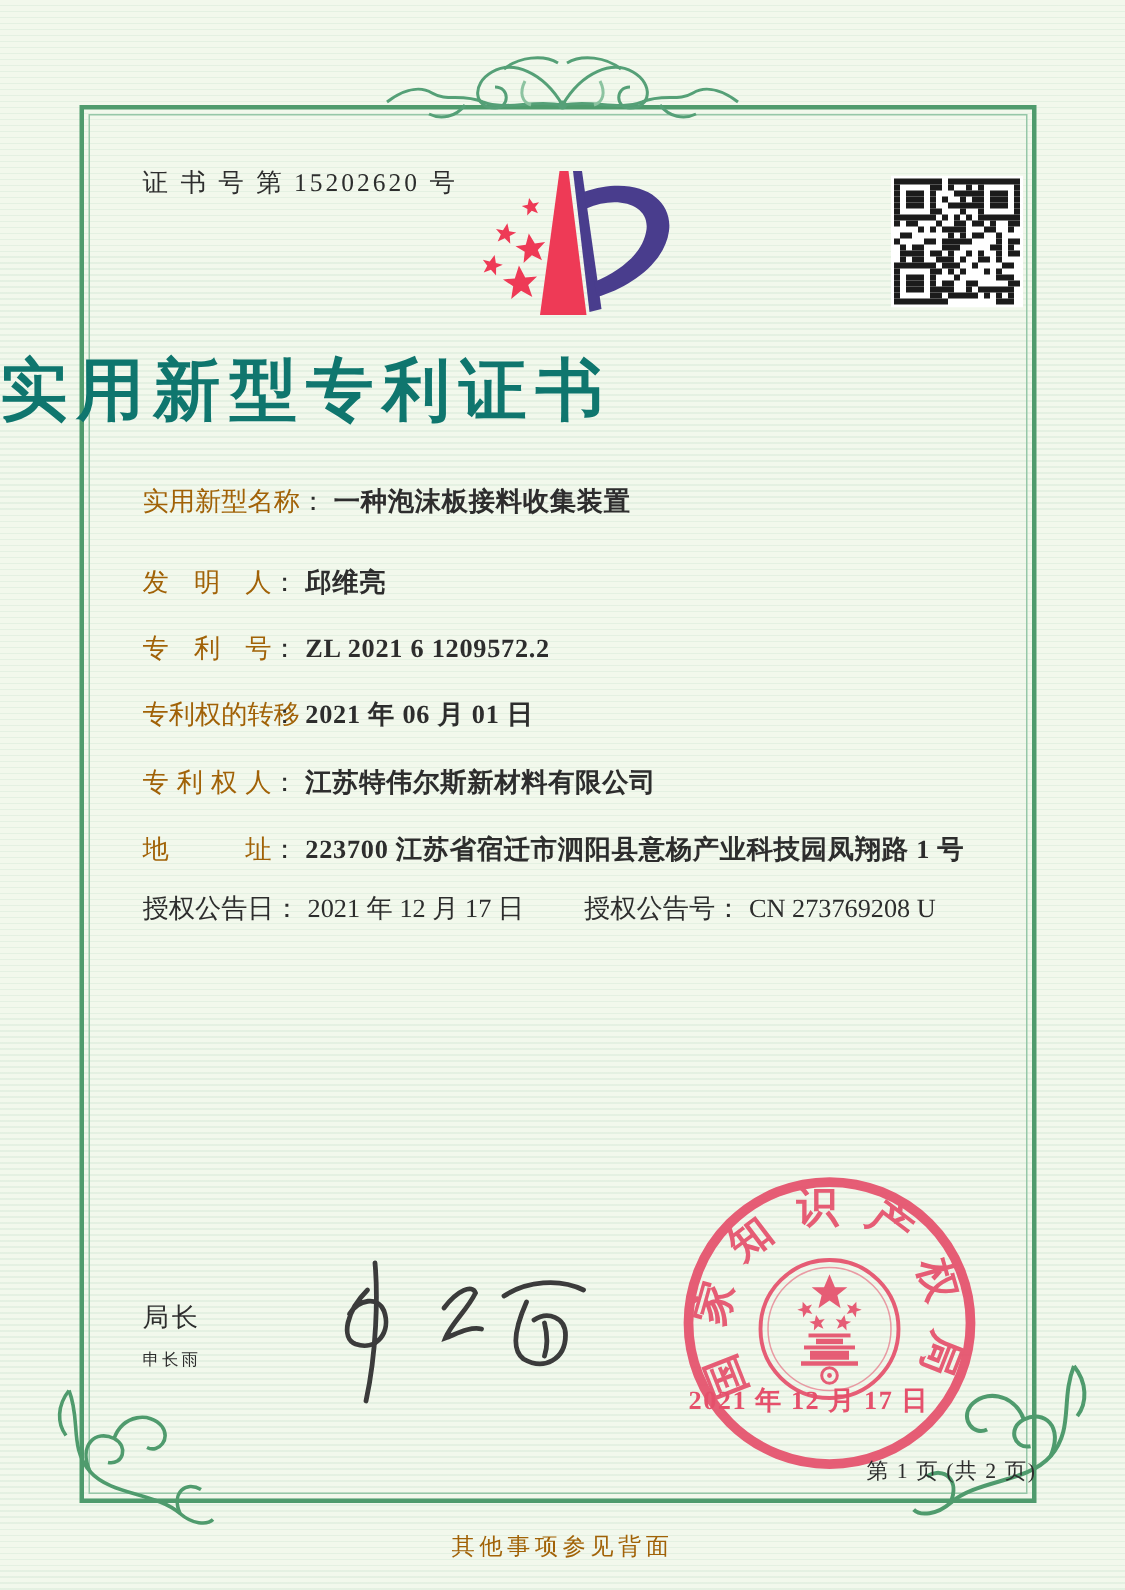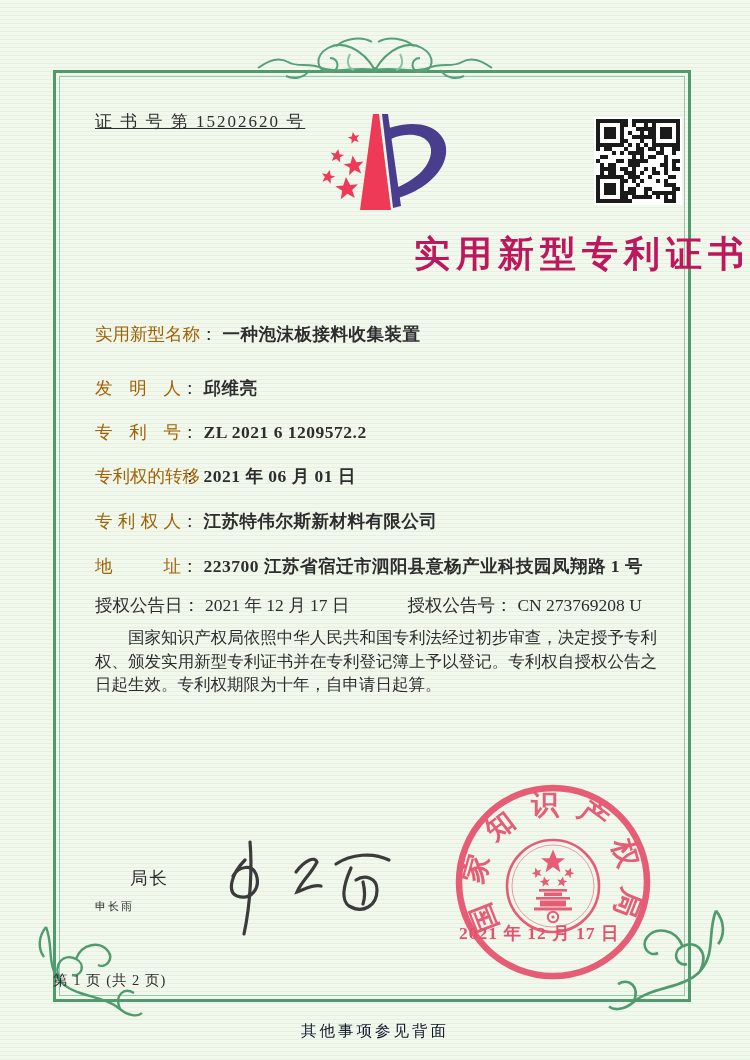--- a/index.html
+++ b/index.html
@@ -13,38 +13,38 @@
   }
   .abs{position:absolute;}
   
   .frame{
     left:53px;top:70px;width:632px;height:926px;
     border:3px solid #4f9b6d;
   }
   .frame::after{
     content:"";position:absolute;inset:3px;border:1px solid #96c7a8;pointer-events:none;
   }
-  .cert-no{left:95px;top:110px;font-size:17px;letter-spacing:2px;text-decoration:underline;}
+  .cert-no{left:95px;top:110px;font-size:17px;letter-spacing:2px;}
   .title{
-    left:0;top:230px;width:750px;text-align:right;
-    font-size:36px;font-weight:700;letter-spacing:6px;color:#be185d;
+    left:0;top:230px;width:750px;text-align:left;
+    font-size:45px;font-weight:700;letter-spacing:6px;color:#0f766e;
   }
   .field{left:95px;width:580px;font-size:17.5px;white-space:nowrap;}
   .flabel{display:inline-block;color:#a16207;}
   .jlabel{width:86px;text-align:justify;text-align-last:justify;}
   .colon{display:inline-block;margin-right:5px;}
   .fvalue{letter-spacing:.5px;font-weight:bold;}
-  .grant-row{left:95px;top:593px;width:580px;font-size:17.5px;display:flex;gap:58px;white-space:nowrap;}
+  .grant-row{left:95px;top:593px;width:580px;font-size:17.5px;display:flex;gap:40px;white-space:nowrap;}
   .paras{left:95px;top:626px;width:562px;font-size:16.5px;line-height:23.5px;text-align:justify;}
   .paras p{margin:0;text-indent:2em;}
-  .sig-role{left:95px;top:866px;font-size:17.5px;letter-spacing:2px;margin-left:35px;}
+  .sig-role{left:95px;top:866px;font-size:17.5px;letter-spacing:2px;}
   .sig-name{left:95px;top:899px;font-size:11px;letter-spacing:2px;}
   .seal-date{left:459px;top:921px;font-size:17.5px;color:#e5506b;letter-spacing:1px;font-weight:600;}
-  .page-num{left:53px;top:971px;width:638px;text-align:left;font-size:14.5px;letter-spacing:1px;}
-  .back-note{left:0;top:1021px;width:750px;text-align:center;font-size:15.5px;letter-spacing:3px;color:#0f172a;}
+  .page-num{left:53px;top:971px;width:638px;text-align:right;font-size:14.5px;letter-spacing:1px;}
+  .back-note{left:0;top:1021px;width:750px;text-align:center;font-size:15.5px;letter-spacing:3px;color:#a16207;}
   svg{display:block;}
 </style>
 </head>
 <body>
 
 <div class="abs frame"></div>
 
 <svg class="abs" style="left:250px;top:28px" width="250" height="58" viewBox="0 0 250 58">
   <defs>
     <g id="half" fill="none" stroke="#55a077" stroke-width="2">
@@ -365,21 +365,20 @@
 <div class="abs grant-row">
   <span>
     <span>授权公告日</span><span class="colon">：</span><span>2021 年 12 月 17 日</span>
   </span>
   <span>
     <span>授权公告号</span><span class="colon">：</span><span>CN 273769208 U</span>
   </span>
 </div>
 
 <div class="abs paras">
-  <p>国家知识产权局依照中华人民共和国专利法经过初步审查，决定授予专利权、颁发实用新型专利证书并在专利登记簿上予以登记。专利权自授权公告之日起生效。专利权期限为十年，自申请日起算。</p>
 </div>
 
 <div class="abs sig-role">局长</div>
 <div class="abs sig-name">申长雨</div>
 
 <svg class="abs" style="left:193px;top:830px" width="210" height="115" viewBox="0 0 210 115">
   <g fill="none" stroke="#3b3b3b" stroke-width="3.2" stroke-linecap="round">
     <path d="M52,30 C38,44 34,62 44,66 C58,71 68,58 63,44 C59,34 46,36 40,46"></path>
     <path d="M57,12 C59,34 58,72 51,104"></path>
     <path d="M103,42 C112,30 122,26 124,32 C118,44 108,52 104,62 C110,60 120,54 128,56"></path>

